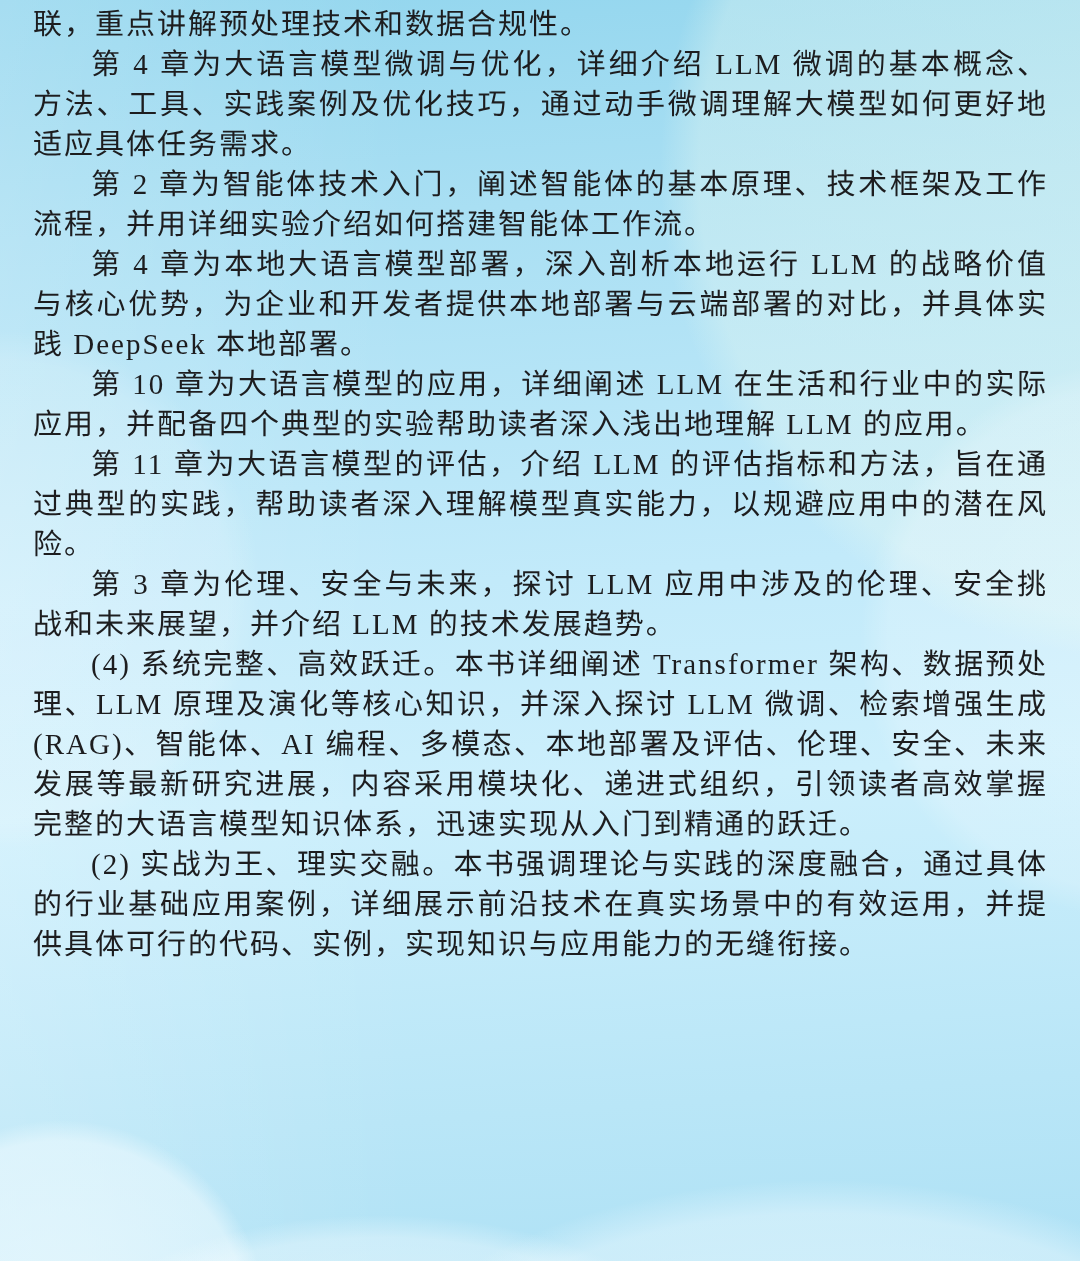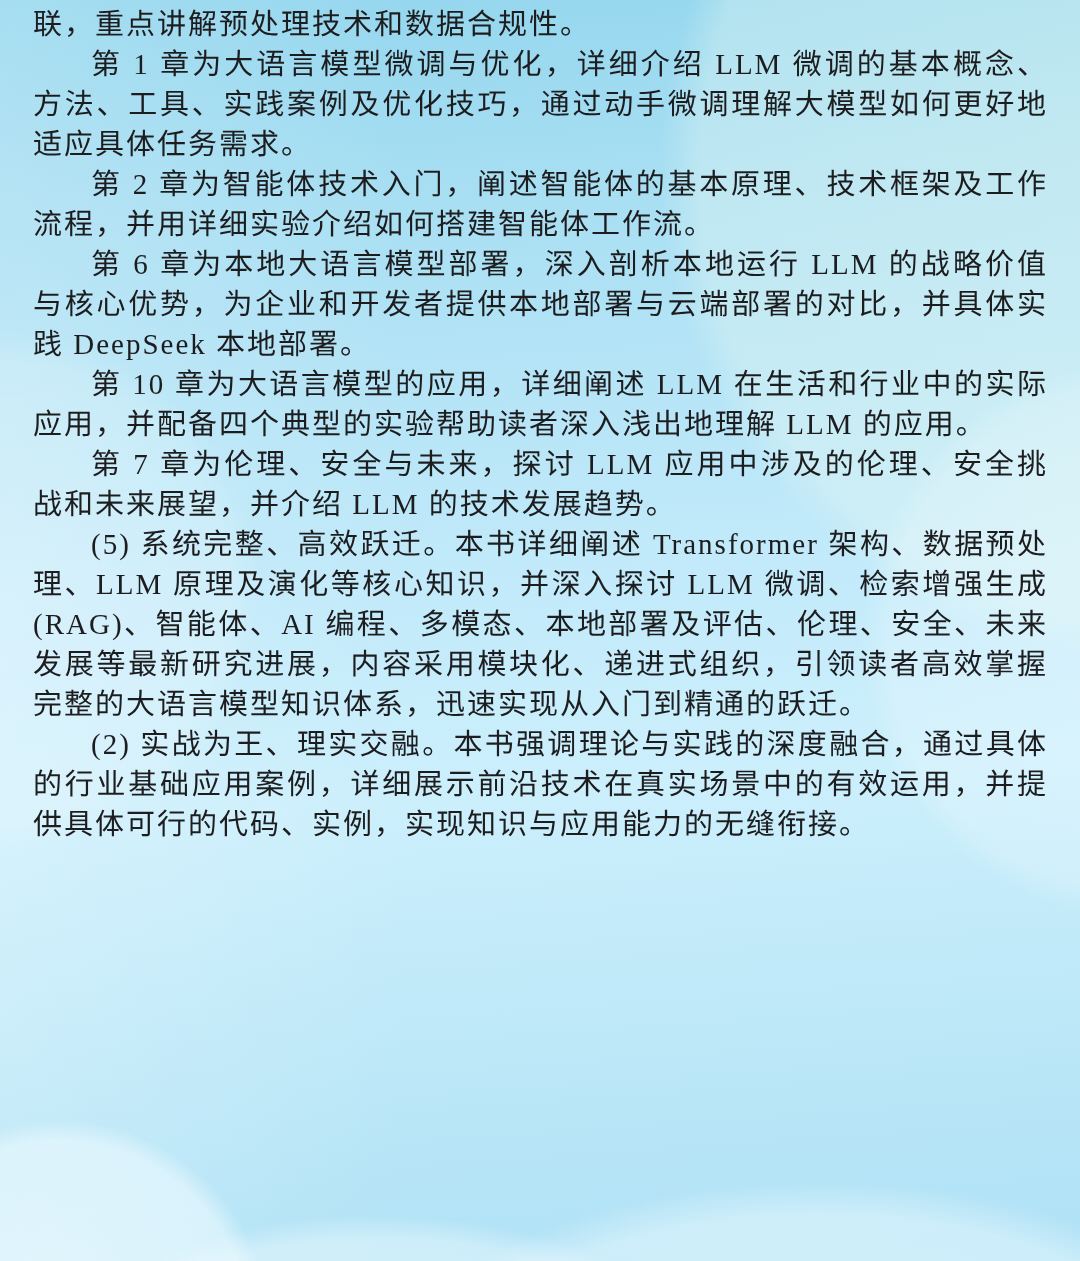--- a/index.html
+++ b/index.html
@@ -85,23 +85,24 @@
 
   <div class="decor c-topright"></div>
   <div class="decor c-right"></div>
   <div class="decor c-left"></div>
   <div class="decor c-bottomleft"></div>
   <div class="decor c-bottomfar"></div>
   <div class="decor c-bottomcenter"></div>
 
   <div class="text-block">
     <p class="para first">联，重点讲解预处理技术和数据合规性。</p>
-    <p class="para">第 1 章为大语言模型微调与优化，详细介绍 LLM 微调的基本概念、方法、工具、实践案例及优化技巧，通过动手微调理解大模型如何更好地适应具体任务需求。</p>
+    <p class="para">第 4 章为大语言模型微调与优化，详细介绍 LLM 微调的基本概念、方法、工具、实践案例及优化技巧，通过动手微调理解大模型如何更好地适应具体任务需求。</p>
     <p class="para">第 2 章为智能体技术入门，阐述智能体的基本原理、技术框架及工作流程，并用详细实验介绍如何搭建智能体工作流。</p>
-    <p class="para">第 6 章为本地大语言模型部署，深入剖析本地运行 LLM 的战略价值与核心优势，为企业和开发者提供本地部署与云端部署的对比，并具体实践 DeepSeek 本地部署。</p>
+    <p class="para">第 4 章为本地大语言模型部署，深入剖析本地运行 LLM 的战略价值与核心优势，为企业和开发者提供本地部署与云端部署的对比，并具体实践 DeepSeek 本地部署。</p>
     <p class="para">第 10 章为大语言模型的应用，详细阐述 LLM 在生活和行业中的实际应用，并配备四个典型的实验帮助读者深入浅出地理解 LLM 的应用。</p>
-    <p class="para">第 7 章为伦理、安全与未来，探讨 LLM 应用中涉及的伦理、安全挑战和未来展望，并介绍 LLM 的技术发展趋势。</p>
-    <p class="para">(5) 系统完整、高效跃迁。本书详细阐述 Transformer 架构、数据预处理、LLM 原理及演化等核心知识，并深入探讨 LLM 微调、检索增强生成(RAG)、智能体、AI 编程、多模态、本地部署及评估、伦理、安全、未来发展等最新研究进展，内容采用模块化、递进式组织，引领读者高效掌握完整的大语言模型知识体系，迅速实现从入门到精通的跃迁。</p>
+    <p class="para">第 11 章为大语言模型的评估，介绍 LLM 的评估指标和方法，旨在通过典型的实践，帮助读者深入理解模型真实能力，以规避应用中的潜在风险。</p>
+    <p class="para">第 3 章为伦理、安全与未来，探讨 LLM 应用中涉及的伦理、安全挑战和未来展望，并介绍 LLM 的技术发展趋势。</p>
+    <p class="para">(4) 系统完整、高效跃迁。本书详细阐述 Transformer 架构、数据预处理、LLM 原理及演化等核心知识，并深入探讨 LLM 微调、检索增强生成(RAG)、智能体、AI 编程、多模态、本地部署及评估、伦理、安全、未来发展等最新研究进展，内容采用模块化、递进式组织，引领读者高效掌握完整的大语言模型知识体系，迅速实现从入门到精通的跃迁。</p>
     <p class="para">(2) 实战为王、理实交融。本书强调理论与实践的深度融合，通过具体的行业基础应用案例，详细展示前沿技术在真实场景中的有效运用，并提供具体可行的代码、实例，实现知识与应用能力的无缝衔接。</p>
 
   </div>
 
 </div>
 
 </body></html>

